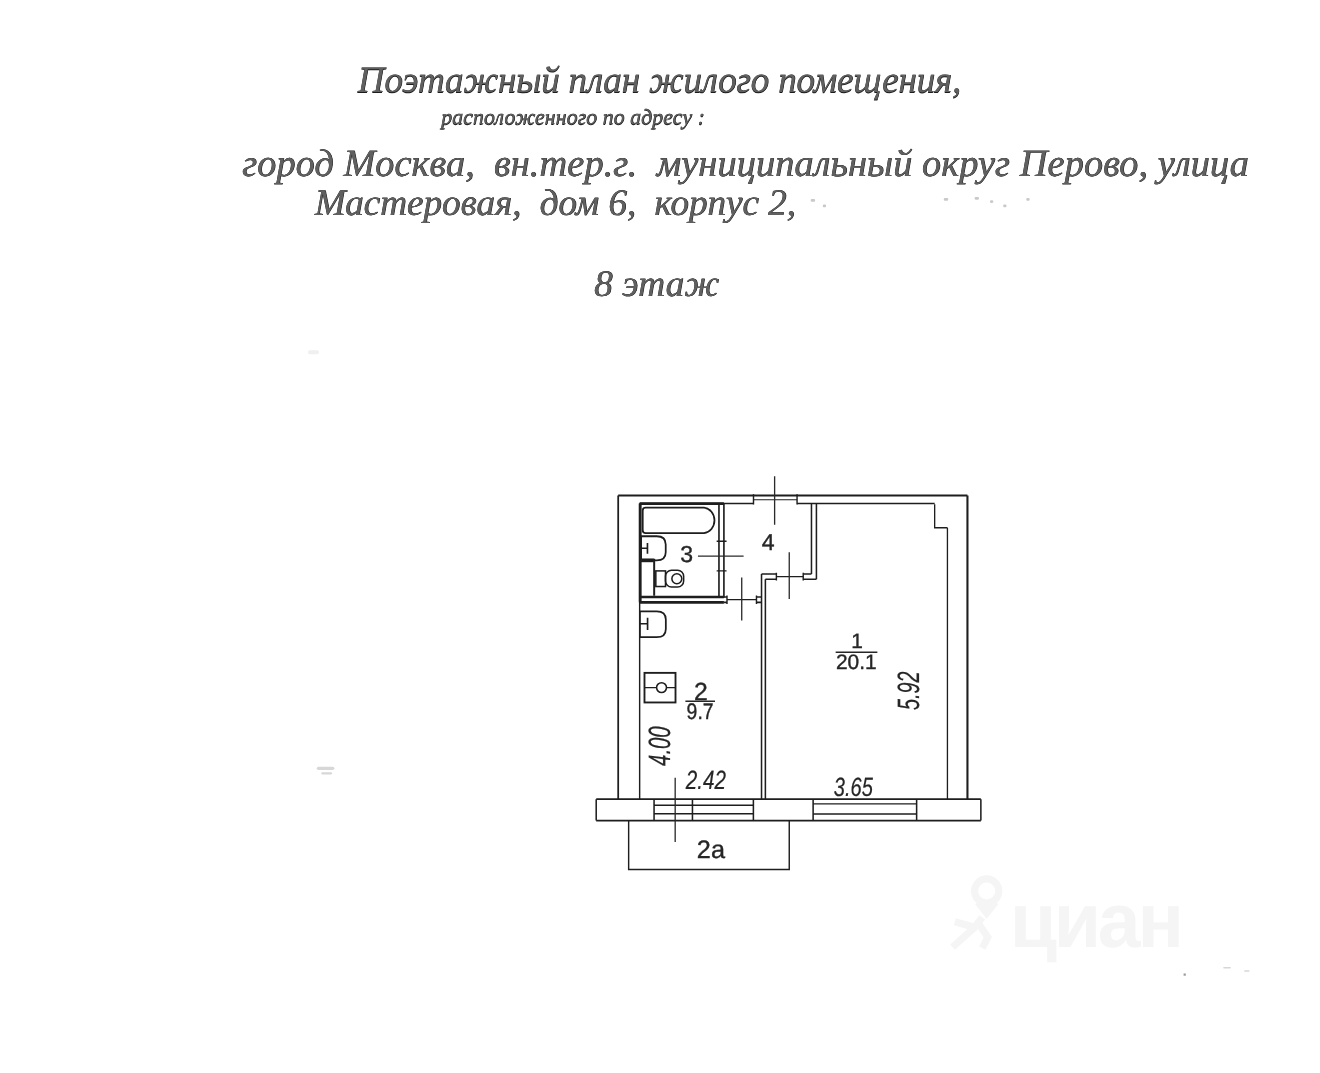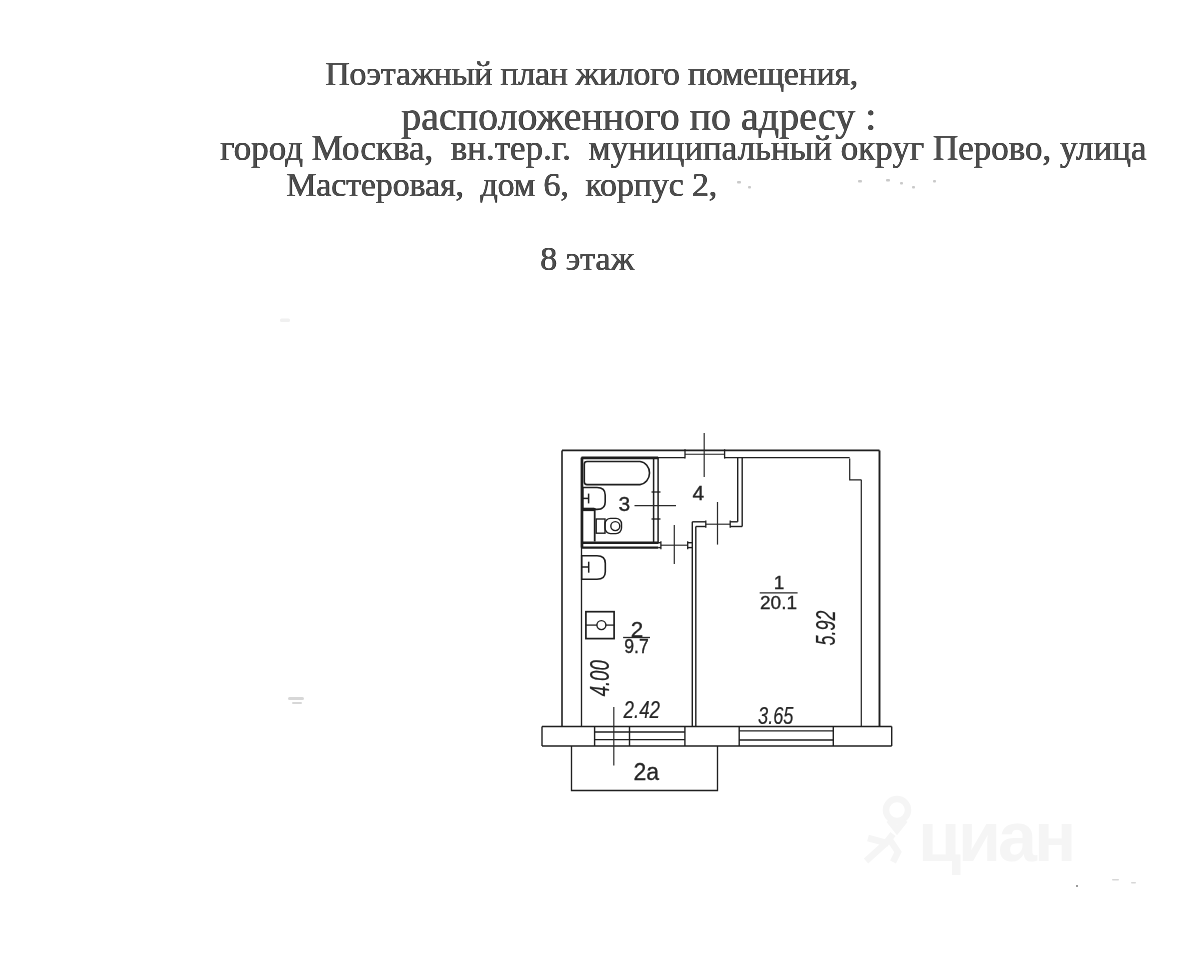--- a/index.html
+++ b/index.html
@@ -1,26 +1,26 @@
 <!DOCTYPE html>
 <html><head>
 <meta charset="utf-8">
 <style>
   html,body{margin:0;padding:0;}
   body{width:1200px;height:975px;background:#ffffff;position:relative;overflow:hidden;
        font-family:"Liberation Serif", serif;filter:grayscale(1);}
-  .t{position:absolute;white-space:nowrap;color:#1d4ed8;line-height:1;text-shadow:0.45px 0 0 #1c1c1c,0 0.35px 0 #1c1c1c;}
+  .t{position:absolute;white-space:nowrap;font-style:italic;color:#0f766e;line-height:1;text-shadow:0.45px 0 0 #1c1c1c,0 0.35px 0 #1c1c1c;}
   svg{position:absolute;left:0;top:0;}
 </style>
 </head>
 <body>
 
 <div class="t" id="l1" style="left:325px;top:57px;font-size:34px;letter-spacing:-0.3px;">Поэтажный план жилого помещения,</div>
 
-<div class="t" id="l2" style="left:401px;top:97px;font-size:40px;">расположенного по адресу :</div>
+<div class="t" id="l2" style="left:401px;top:97px;font-size:20px;">расположенного по адресу :</div>
 
 <div class="t" id="l3" style="left:220px;top:131px;font-size:35px;">город Москва,&nbsp; вн.тер.г.&nbsp; муниципальный округ Перово, улица</div>
 
 <div class="t" id="l4" style="left:286px;top:168px;font-size:34px;letter-spacing:-0.15px;">Мастеровая,&nbsp; дом 6,&nbsp; корпус 2,</div>
 
 <div class="t" id="l5" style="left:540px;top:242px;font-size:34px;text-align:center;">8 этаж</div>
 
 <svg width="1200" height="975" viewBox="0 0 1200 975">
 <g stroke="#1e1e1e" fill="none" stroke-linecap="butt">
 

